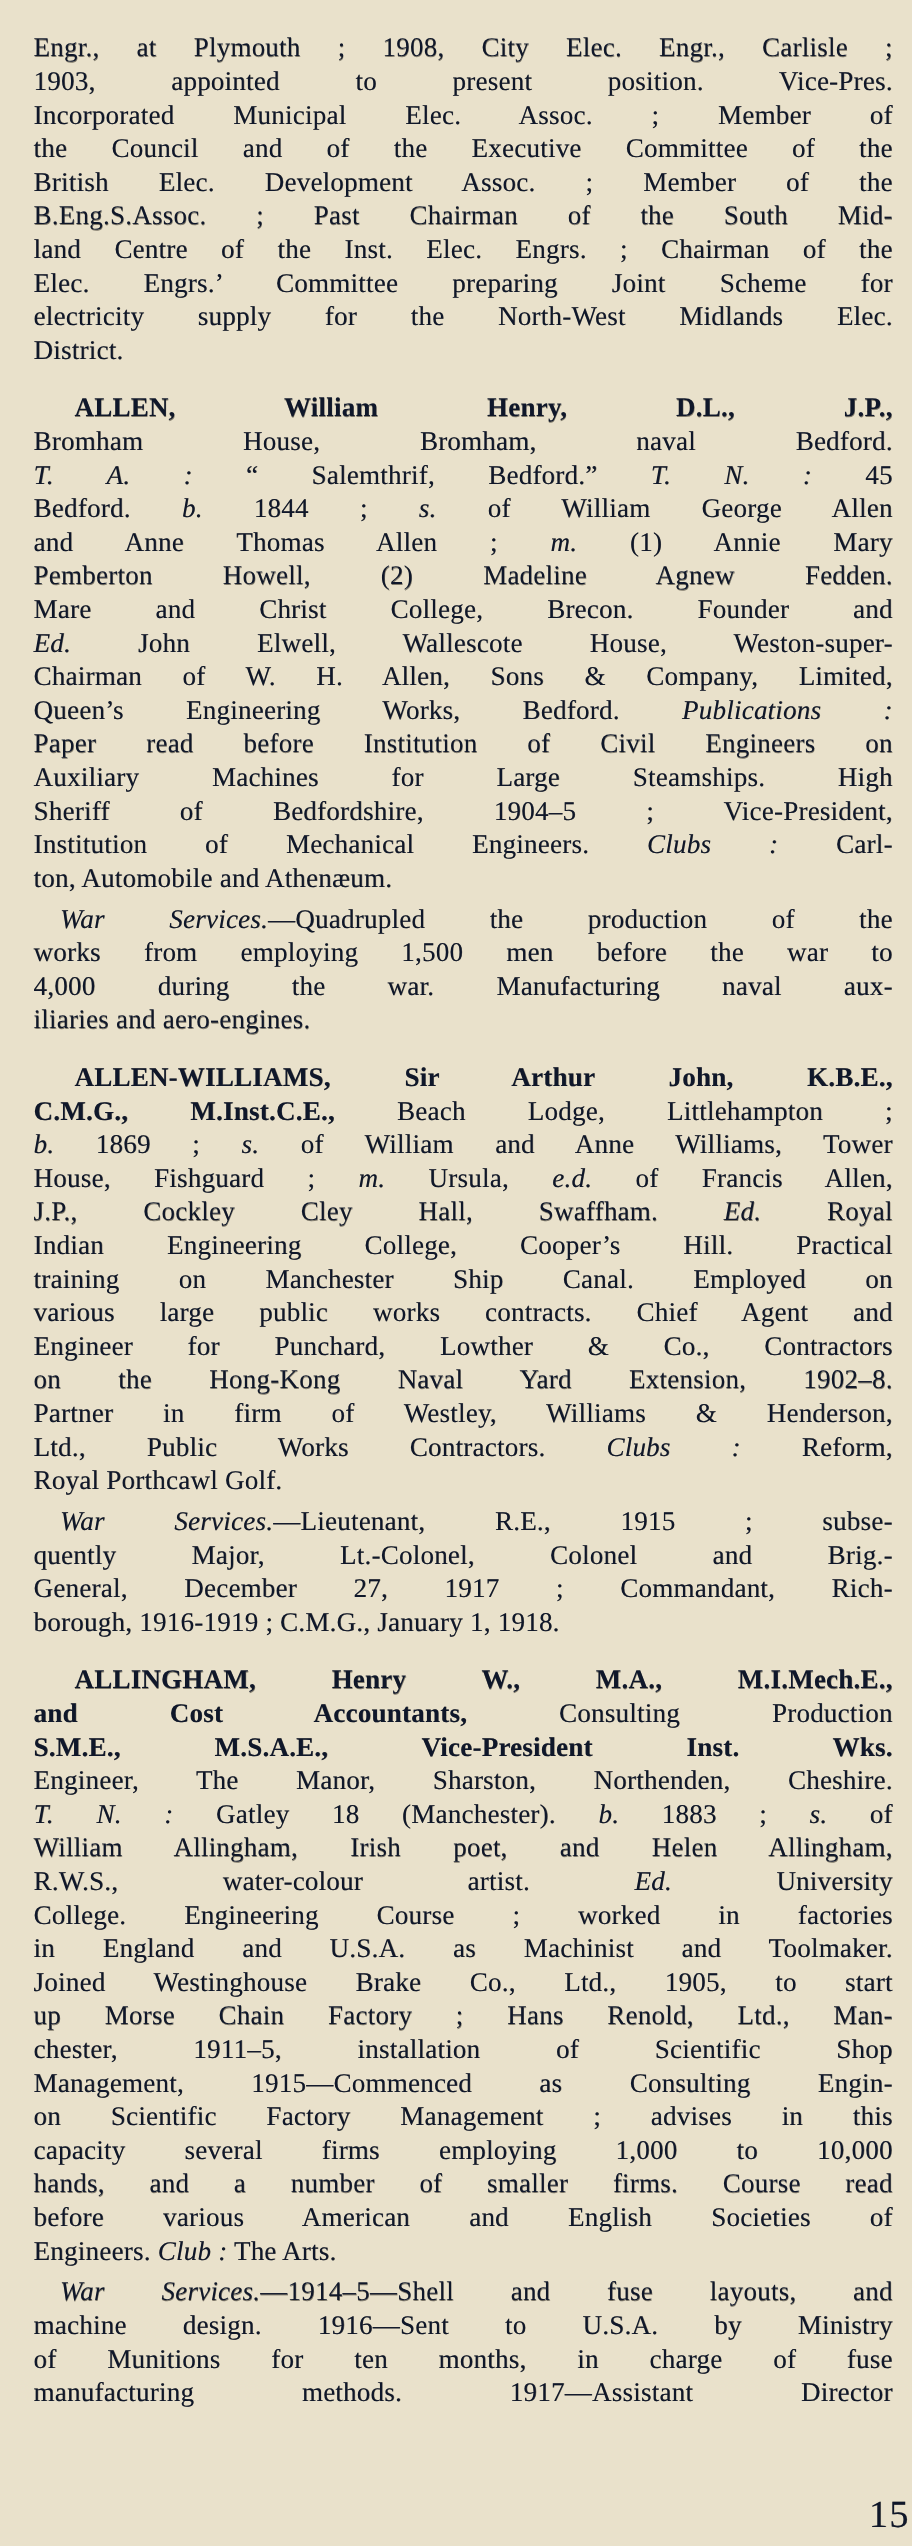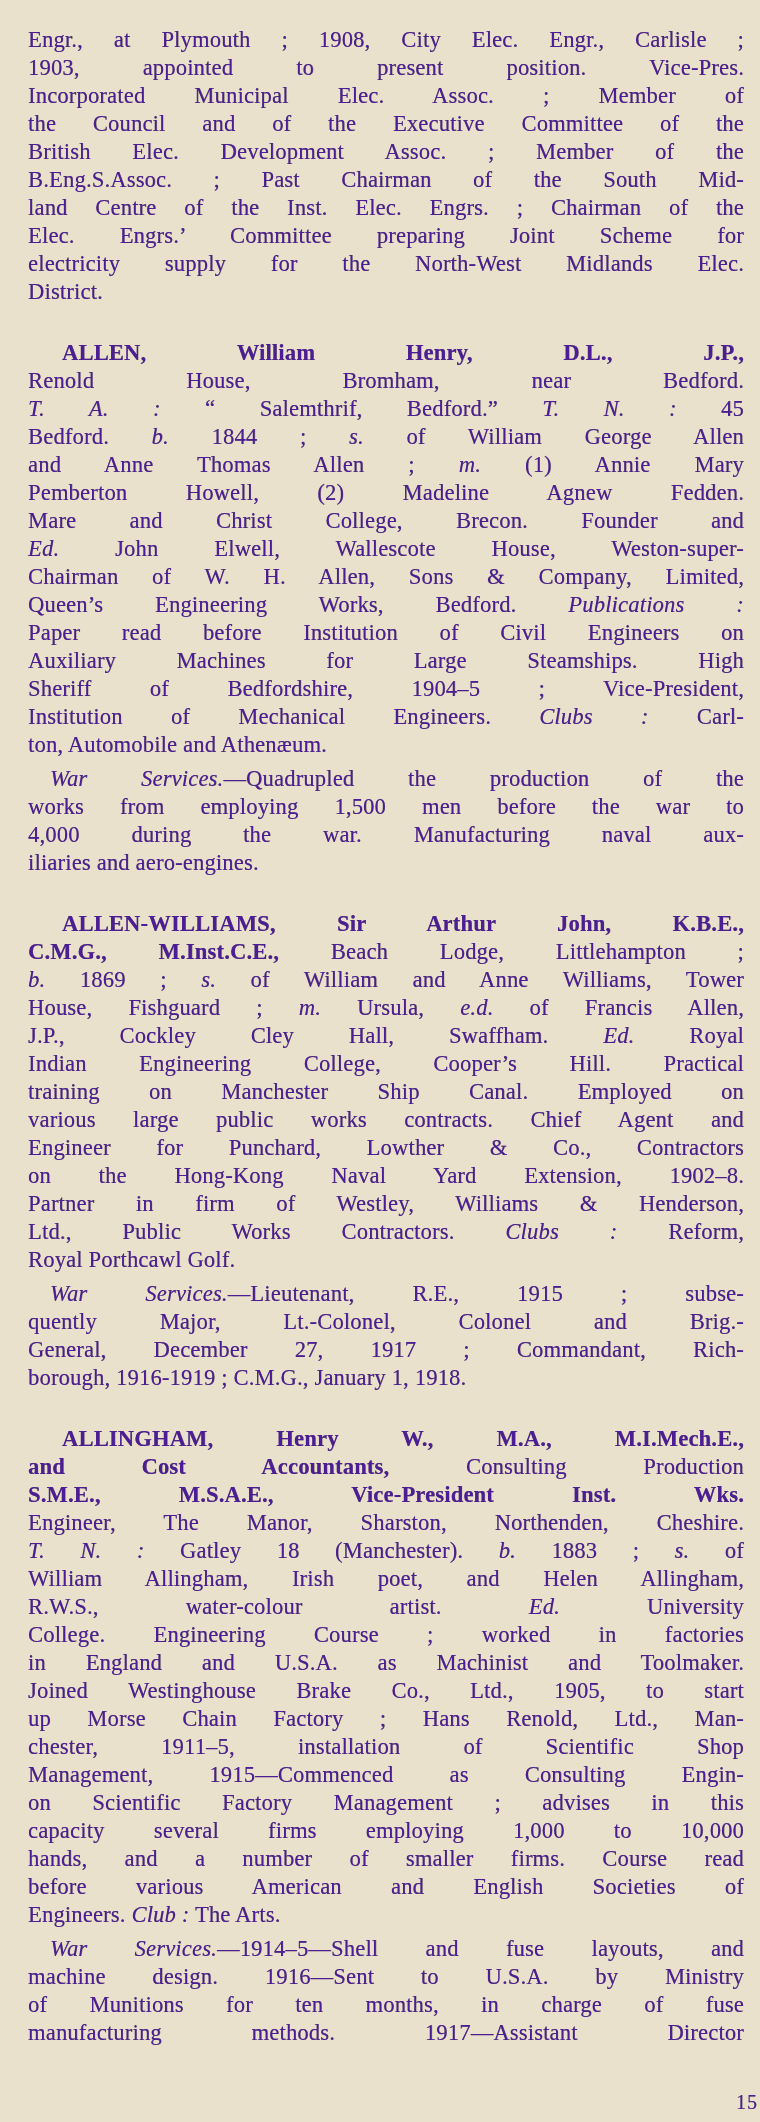--- a/index.html
+++ b/index.html
@@ -5,21 +5,21 @@
   html, body { margin: 0; padding: 0; }
   body {
     width: 760px; height: 2122px;
     font-family: "Liberation Serif", "DejaVu Serif", serif;
     background: #e9e1cb;
   }
   .page {
     position: relative;
     width: 760px; height: 2122px;
     overflow: hidden;
-    color: #4c1d95;
+    color: #0f172a;
     background:
       radial-gradient(ellipse 13px 15px at 3px 17px, rgba(62,50,30,0.85), rgba(62,50,30,0) 72%),
       radial-gradient(ellipse 7px 8px at 46px 431px, rgba(186,134,32,0.55), rgba(186,134,32,0) 70%),
       radial-gradient(ellipse 6px 6px at 10px 345px, rgba(200,150,60,0.35), rgba(200,150,60,0) 70%),
       radial-gradient(ellipse 9px 11px at 747px 1286px, rgba(205,145,125,0.30), rgba(205,145,125,0) 70%),
       linear-gradient(90deg, #декс 0),
       linear-gradient(90deg, #ddcc98 0px, #e4d6ac 8px, #e9dfc2 18px, rgba(236,229,209,0) 36px),
       linear-gradient(270deg, rgba(203,188,152,0.45) 0px, rgba(203,188,152,0) 12px),
       linear-gradient(180deg, rgba(214,200,166,0.45) 0px, rgba(214,200,166,0) 16px),
       linear-gradient(0deg, rgba(210,196,162,0.35) 0px, rgba(210,196,162,0) 18px),
@@ -36,28 +36,28 @@
     letter-spacing: 0.2px;
     text-align: justify;
     text-align-last: justify;
     text-justify: inter-word;
     text-shadow: 0.3px 0.2px 0 rgba(41,38,29,0.55);
     white-space: normal;
   }
   .line.last { text-align-last: left; }
   .line.ind-lg { text-indent: 34px; }
   .line.ind-sm { text-indent: 22px; }
-  .para.gap-entry { margin-top: 33px; }
+  .para.gap-entry { margin-top: 20px; }
   .para.gap-war { margin-top: 6px; }
   .b { font-weight: bold; }
   .i { font-style: italic; }
   .page-number {
     position: absolute;
     right: 2px; bottom: 8px;
-    font-size: 20px;
+    font-size: 32px;
     letter-spacing: 1px;
     text-shadow: 0.3px 0.2px 0 rgba(41,38,29,0.55);
   }
 </style>
 </head>
 <body>
 
 <div class="page">
   <div class="text-block">
       <div class="para">
@@ -67,21 +67,21 @@
         <div class="line"><span>the Council and of the Executive Committee of the</span></div>
         <div class="line"><span>British Elec. Development Assoc. ; Member of the</span></div>
         <div class="line"><span>B.Eng.S.Assoc. ; Past Chairman of the South Mid-</span></div>
         <div class="line"><span>land Centre of the Inst. Elec. Engrs. ; Chairman of the</span></div>
         <div class="line"><span>Elec. Engrs.’ Committee preparing Joint Scheme for</span></div>
         <div class="line"><span>electricity supply for the North-West Midlands Elec.</span></div>
         <div class="line last"><span>District.</span></div>
       </div>
       <div class="para gap-entry">
         <div class="line ind-lg"><span class="b">ALLEN, William Henry, D.L., J.P.,</span></div>
-        <div class="line"><span>Renold House, Bromham, near Bedford.</span></div>
+        <div class="line"><span>Bromham House, Bromham, naval Bedford.</span></div>
         <div class="line"><span class="i">T. A. :</span><span> “ Salemthrif, Bedford.” </span><span class="i">T. N. :</span><span> 45</span></div>
         <div class="line"><span>Bedford. </span><span class="i">b.</span><span> 1844 ; </span><span class="i">s.</span><span> of William George Allen</span></div>
         <div class="line"><span>and Anne Thomas Allen ; </span><span class="i">m.</span><span> (1) Annie Mary</span></div>
         <div class="line"><span>Pemberton Howell, (2) Madeline Agnew Fedden.</span></div>
         <div class="line"><span>Mare and Christ College, Brecon. Founder and</span></div>
         <div class="line"><span class="i">Ed.</span><span> John Elwell, Wallescote House, Weston-super-</span></div>
         <div class="line"><span>Chairman of W. H. Allen, Sons &amp; Company, Limited,</span></div>
         <div class="line"><span>Queen’s Engineering Works, Bedford. </span><span class="i">Publications :</span></div>
         <div class="line"><span>Paper read before Institution of Civil Engineers on</span></div>
         <div class="line"><span>Auxiliary Machines for Large Steamships. High</span></div>

